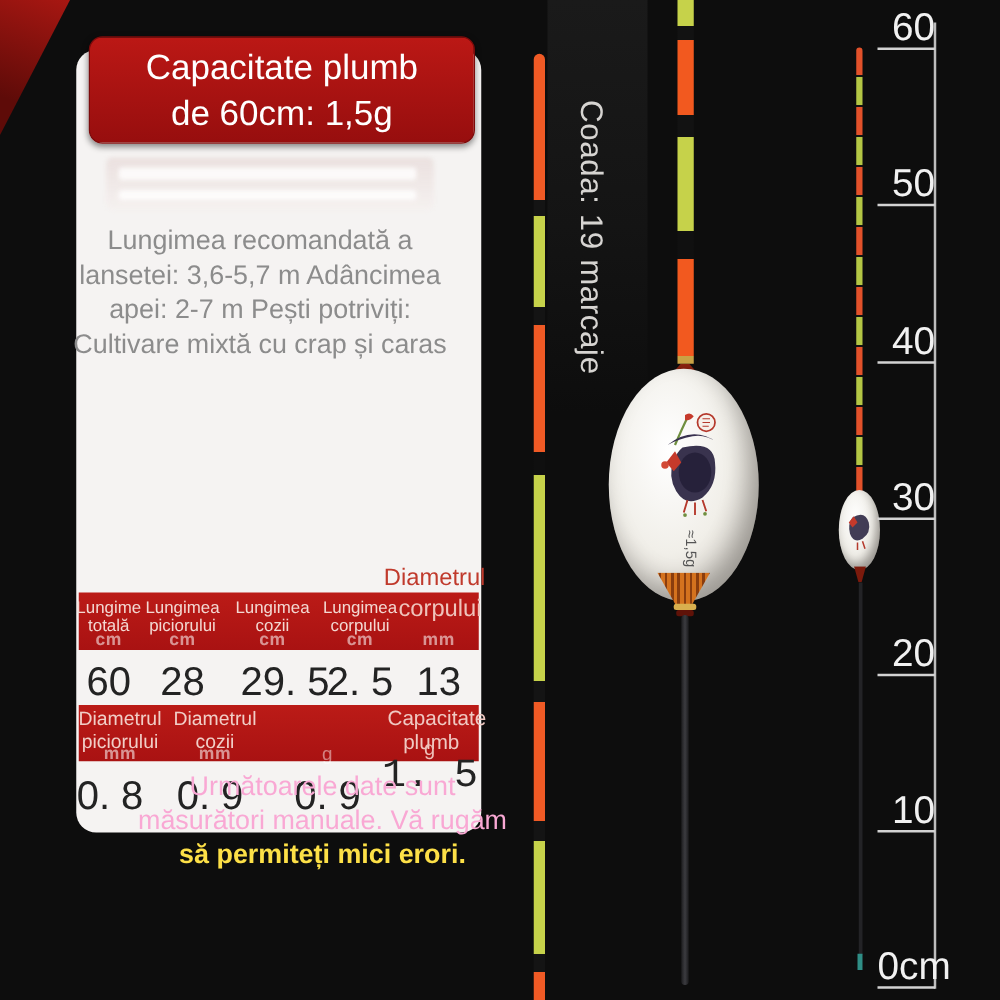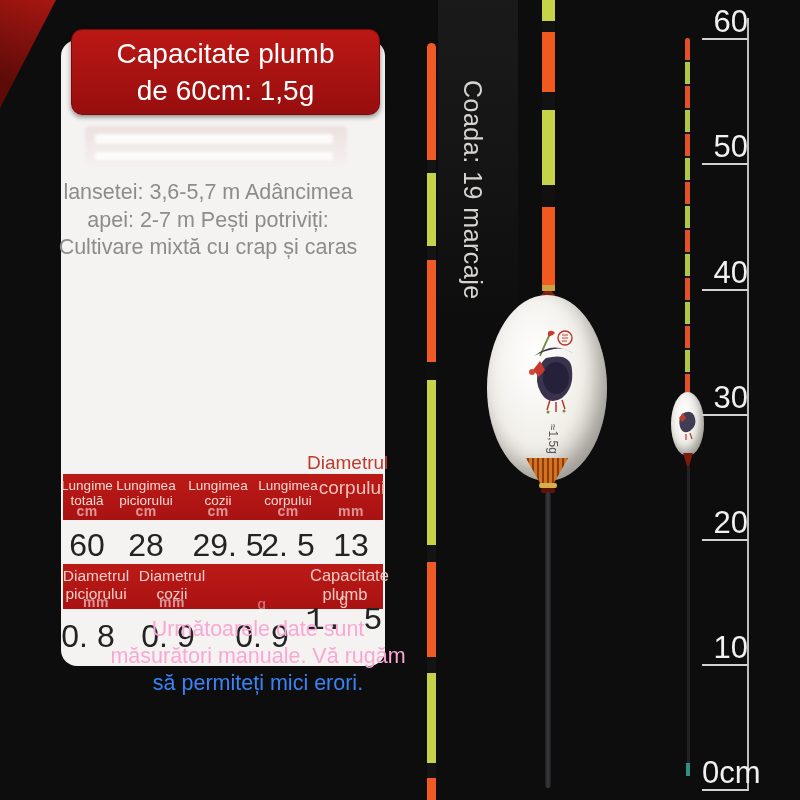--- a/index.html
+++ b/index.html
@@ -38,21 +38,21 @@
   .band1{top:474px;height:46px;}
   .band2{top:564px;height:45px;}
   .th{position:absolute;width:70px;text-align:center;color:#f3d8d2;font-size:13.5px;line-height:15px;}
   .th2{color:#f1cec7;font-size:15.5px;line-height:17.5px;}
   .th-big{position:absolute;width:80px;text-align:center;font-size:19px;}
   .unit{position:absolute;width:40px;text-align:center;color:rgba(255,255,255,.55);
     font-size:14px;font-weight:bold;letter-spacing:.5px;}
   .tv{position:absolute;width:80px;text-align:center;color:#232323;font-size:32px;}
 
   .footnote{position:absolute;left:50px;width:416px;text-align:center;color:#f9a8d4;font-size:21.5px;}
-  .footnote.dim{color:#3b82f6;}
+  .footnote.dim{color:#fde047;font-weight:bold;}
 
   
   .coada-glow{left:438px;top:0;width:80px;height:330px;
     background:linear-gradient(180deg,#1a1a1a 0%,#141414 55%,rgba(13,13,13,0) 100%);}
   .coada{left:458px;top:80px;writing-mode:vertical-rl;color:#d6d4d1;
     font-size:25px;letter-spacing:.5px;}
 
   
   .tail-left{left:427px;top:43px;width:9px;height:757px;border-radius:5px 5px 0 0;
     background:linear-gradient(180deg,
@@ -116,20 +116,21 @@
     <div>Capacitate plumb</div>
     <div>de 60cm: 1,5g</div>
   </div>
 
   <div class="abs ghost-box">
     <div class="strip"></div>
     <div class="strip strip2"></div>
   </div>
 
   <div class="abs desc">
+    <div>Lungimea recomandată a</div>
     <div>lansetei: 3,6-5,7 m Adâncimea</div>
     <div>apei: 2-7 m Pești potriviți:</div>
     <div>Cultivare mixtă cu crap și caras</div>
   </div>
 
 
   <div class="abs th-big" style="left:307px;top:452px;color:#c03a2c;">Diametrul</div>
 
   <div class="abs band band1"></div>
 

